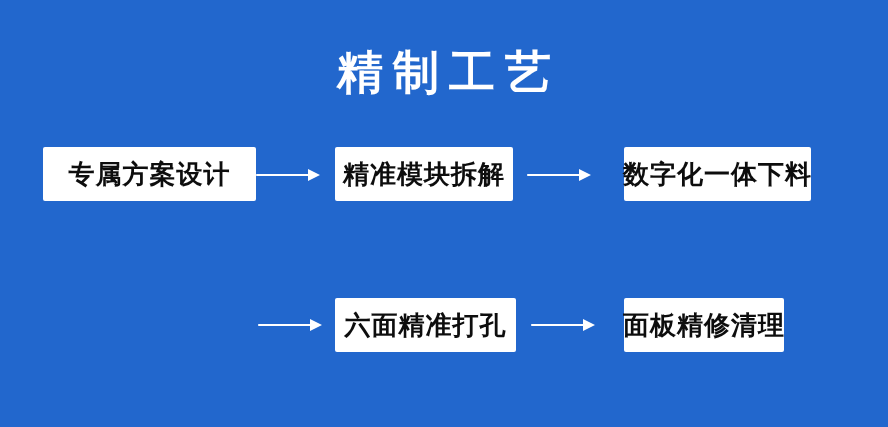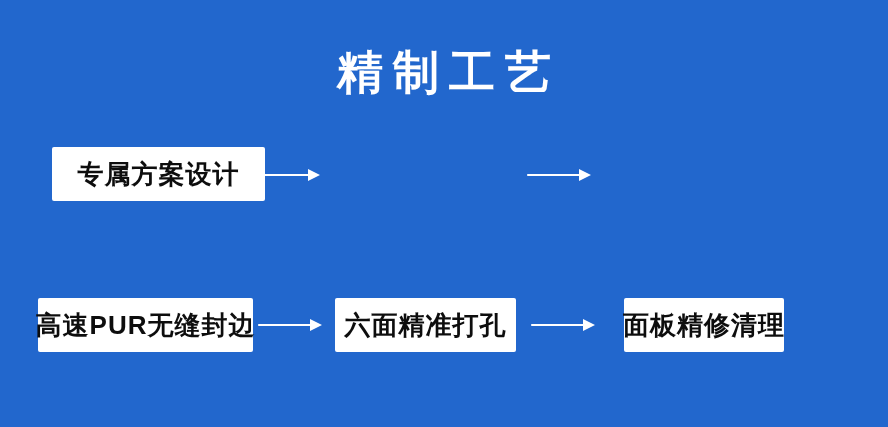--- a/index.html
+++ b/index.html
@@ -65,35 +65,36 @@
     fill: var(--arrow);
   }
 </style>
 </head>
 <body>
 
 <div class="canvas">
 
   <div class="title">精制工艺</div>
 
-  <div class="step-box" style="left:52px; top:147px; width:213px;">专属方案设计</div>
+  <div class="step-box" style="left:43px; top:147px; width:213px;">专属方案设计</div>
 
   <svg class="arrow" style="left:255px; top:165px;" viewBox="0 0 68 20" aria-hidden="true">
     <line x1="2" y1="10" x2="55" y2="10"></line>
     <polygon points="53,4 65,10 53,16"></polygon>
   </svg>
 
+  <div class="step-box" style="left:335px; top:147px; width:178px;">精准模块拆解</div>
 
   <svg class="arrow" style="left:526px; top:165px;" viewBox="0 0 68 20" aria-hidden="true">
     <line x1="2" y1="10" x2="55" y2="10"></line>
     <polygon points="53,4 65,10 53,16"></polygon>
   </svg>
 
+  <div class="step-box" style="left:624px; top:147px; width:187px;">数字化一体下料</div>
 
-  <div class="step-box" style="left:38px; top:298px; width:215px;">高速PUR无缝封边</div>
 
   <svg class="arrow" style="left:257px; top:315px;" viewBox="0 0 68 20" aria-hidden="true">
     <line x1="2" y1="10" x2="55" y2="10"></line>
     <polygon points="53,4 65,10 53,16"></polygon>
   </svg>
 
   <div class="step-box" style="left:335px; top:298px; width:181px;text-align:right;">六面精准打孔</div>
 
   <svg class="arrow" style="left:530px; top:315px;" viewBox="0 0 68 20" aria-hidden="true">
     <line x1="2" y1="10" x2="55" y2="10"></line>

